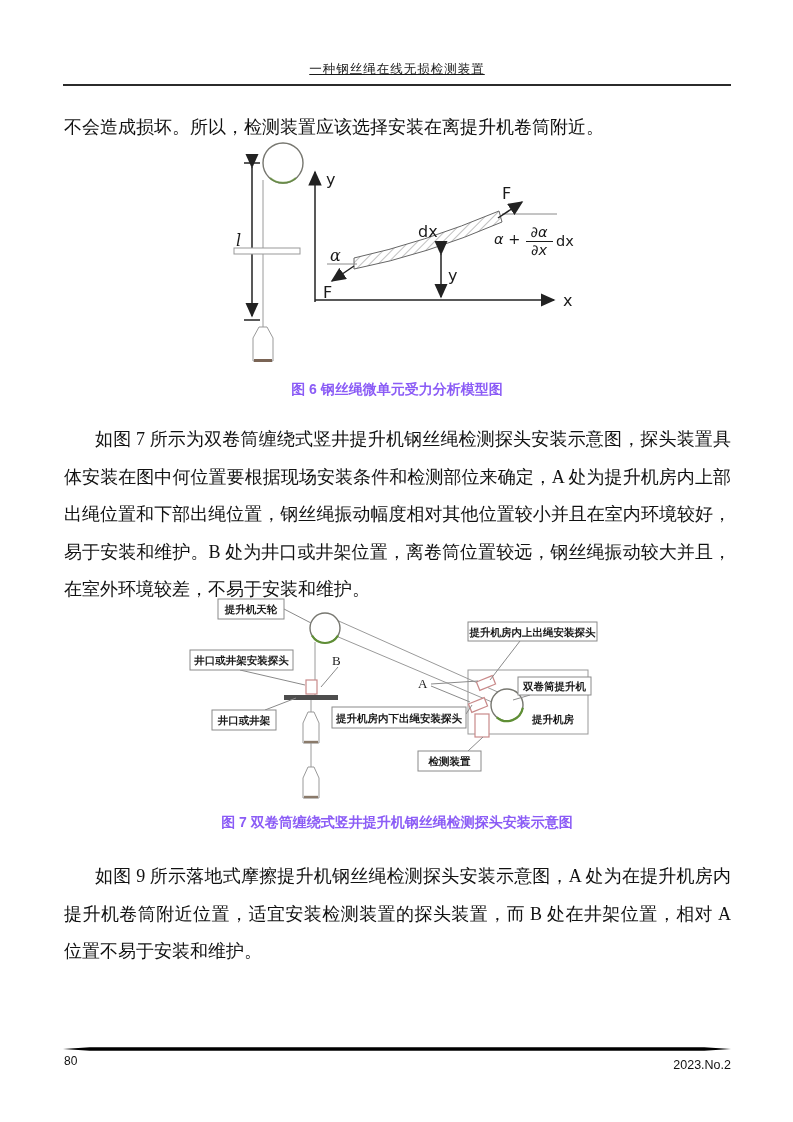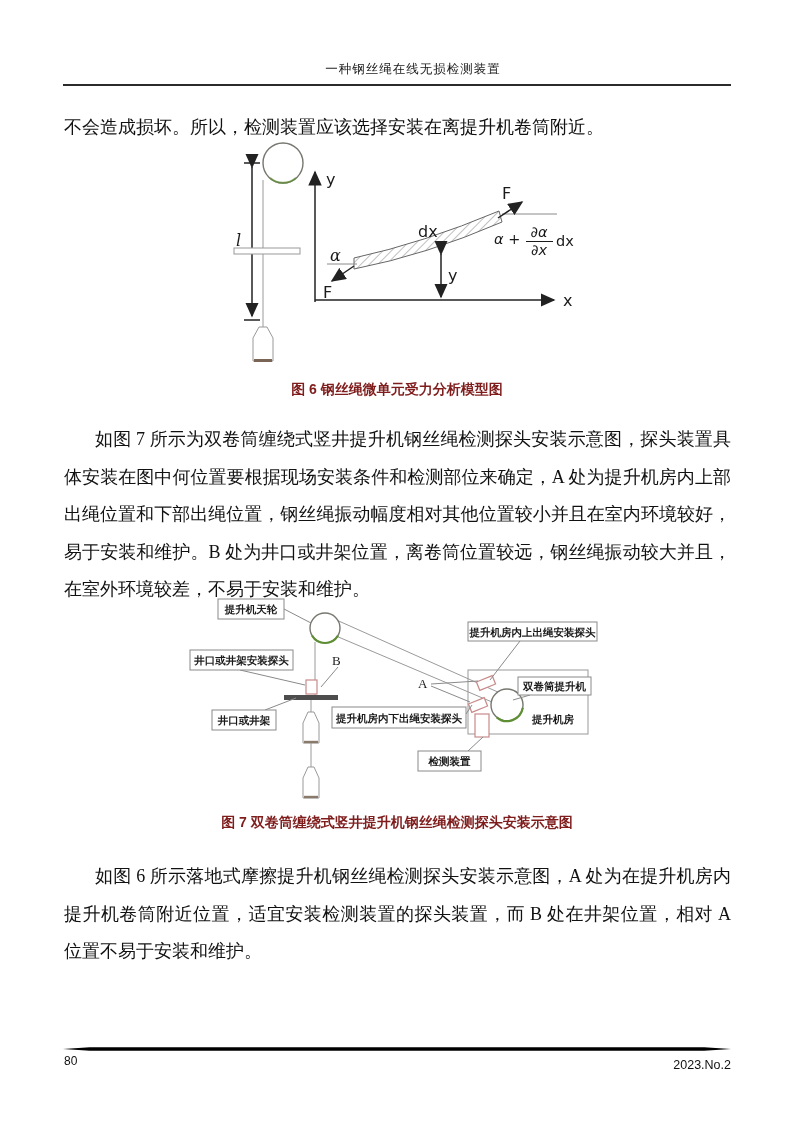--- a/index.html
+++ b/index.html
@@ -2,39 +2,39 @@
 <html><head>
 <meta charset="utf-8">
 <style>
   html,body{margin:0;padding:0;background:#e8e8e8;}
   .page{
     position:relative;width:793px;height:1122px;background:#ffffff;
     margin:0 auto;overflow:hidden;
     font-family:"Liberation Serif","DejaVu Serif",serif;color:#141414;
   }
   .header-title{
-    position:absolute;top:61px;left:80px;width:666px;text-align:center;
-    font-size:12.5px;letter-spacing:1px;color:#1a1a1a;
+    position:absolute;top:61px;left:64px;width:666px;text-align:center;
+    font-size:12.5px;letter-spacing:1px;color:#1a1a1a;text-decoration:underline;
   }
   .header-rule{position:absolute;top:84px;left:63px;width:668px;height:2px;background:#2b2b2b;}
   .para{
     position:absolute;left:64px;width:667px;font-size:18px;line-height:37.5px;
     text-align:justify;text-align-last:left;color:#111;
   }
   .para.indent{text-indent:31px;}
   .p1{top:92px;font-family:Liberation Mono, monospace;}
   .p2{top:403px;}
   .p3{top:840px;}
   .fig{position:absolute;}
   .fig6{top:140px;left:230px;}
   .fig7{top:595px;left:180px;}
   .caption{
     position:absolute;left:64px;width:666px;text-align:center;
     font-family:"Liberation Sans","DejaVu Sans",sans-serif;font-weight:bold;
-    font-size:14px;color:#7f1d1d;
+    font-size:14px;color:#8b5cf6;
   }
   .cap6{top:381px;}
   .cap7{top:814px;}
   .footer-rule{
     position:absolute;top:1047px;left:63px;width:668px;height:4px;background:#000;
     clip-path:polygon(0 50%,4% 8%,96% 8%,100% 50%,96% 92%,4% 92%);
   }
   .footer-page{
     position:absolute;top:1054px;left:64px;width:666px;text-align:left;
     font-family:"Liberation Sans","DejaVu Sans",sans-serif;font-size:12px;color:#111;
@@ -192,19 +192,19 @@
       <rect class="lblbox" x="238" y="156" width="63" height="20"></rect>
       <text class="f7lbl" x="269.5" y="170" text-anchor="middle">检测装置</text>
     </g>
     <text class="f7lbl" x="373" y="128" text-anchor="middle">提升机房</text>
     <text class="f7ab" x="238" y="93">A</text>
     <text class="f7ab" x="152" y="70">B</text>
   </svg>
 
   <div class="caption cap7">图 7 双卷筒缠绕式竖井提升机钢丝绳检测探头安装示意图</div>
 
-  <p class="para indent p3">如图 6 所示落地式摩擦提升机钢丝绳检测探头安装示意图，A 处为在提升机房内提升机卷筒附近位置，适宜安装检测装置的探头装置，而 B 处在井架位置，相对 A 位置不易于安装和维护。</p>
+  <p class="para indent p3">如图 9 所示落地式摩擦提升机钢丝绳检测探头安装示意图，A 处为在提升机房内提升机卷筒附近位置，适宜安装检测装置的探头装置，而 B 处在井架位置，相对 A 位置不易于安装和维护。</p>
 
   <div class="footer-rule"></div>
   <div class="footer-page">80</div>
   <div class="footer-issue">2023.No.2</div>
 
 </div>
 
 </body></html>

